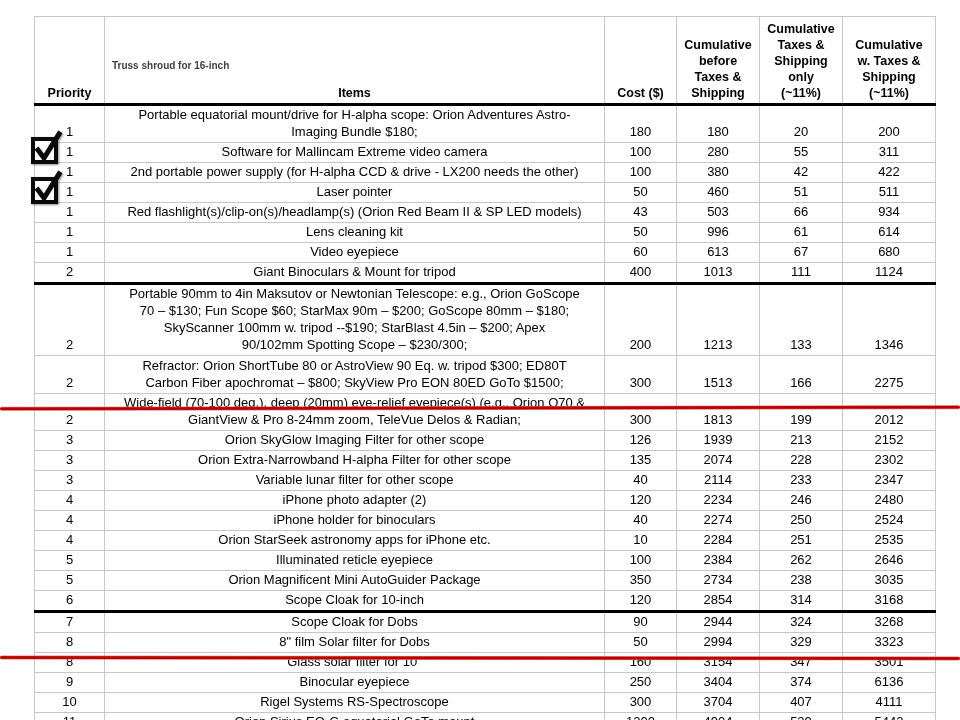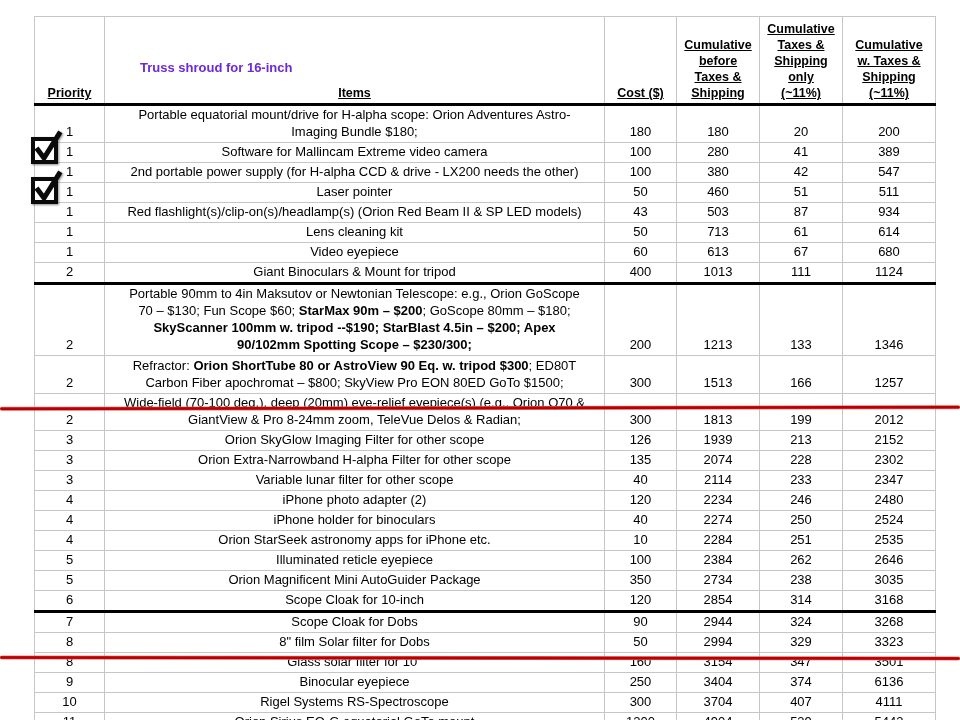--- a/index.html
+++ b/index.html
@@ -21,40 +21,39 @@
     text-align:center;
     padding:0 4px 2px 4px;
     overflow:hidden;
     white-space:pre-line;
   }
   .grid thead tr{height:88px;}
   .grid thead th{
     font-weight:bold;font-size:12.5px;line-height:16px;
     border-bottom:3px solid #000;
     background:#fff;
-    text-decoration:underline;
   }
   .grid td.c-items{line-height:17px;text-align:center;}
   .grid td.c-num,.grid td.c-pri{line-height:16px;}
   .grid tr.thick-after td{border-bottom:3px solid #000;}
-  .b{font-weight:bold;}
+  .b{font-weight:normal;}
 
   
   .redline{
     position:absolute;left:0;width:960px;height:4px;
     background:linear-gradient(#e87a7a 0%, #c00000 28%, #b40000 70%, #e87a7a 100%);
     border-radius:2px;z-index:5;
   }
   .rl1{top:406px;transform:rotate(-0.10deg);}
   .rl2{top:656px;transform:rotate(0.06deg);}
 
   
   .truss{
-    position:absolute;left:140px;top:60px;z-index:4;
-    color:#6d28d9;font-weight:bold;font-size:13px;
+    position:absolute;left:112px;top:60px;z-index:4;
+    color:#404040;font-weight:bold;font-size:10px;
   }
 
   
   .cb{
     position:absolute;left:30px;width:32px;height:34px;z-index:6;
     filter:drop-shadow(1.5px 1.5px 1px rgba(0,0,0,0.45));
   }
   .cb1{top:131px;}
   .cb2{top:171px;}
   .cb svg{overflow:visible;display:block;}
@@ -101,52 +100,52 @@
           <td class="c-num">180</td>
           <td class="c-num">180</td>
           <td class="c-num">20</td>
           <td class="c-num">200</td>
         </tr>
         <tr style="height: 19px;">
           <td class="c-pri">1</td>
           <td class="c-items"><span>Software for Mallincam Extreme video camera</span></td>
           <td class="c-num">100</td>
           <td class="c-num">280</td>
-          <td class="c-num">41</td>
-          <td class="c-num">389</td>
+          <td class="c-num">55</td>
+          <td class="c-num">311</td>
         </tr>
         <tr style="height: 19px;">
           <td class="c-pri">1</td>
           <td class="c-items"><span>2nd portable power supply (for H-alpha CCD &amp; drive - LX200 needs the other)</span></td>
           <td class="c-num">100</td>
           <td class="c-num">380</td>
           <td class="c-num">42</td>
-          <td class="c-num">547</td>
+          <td class="c-num">422</td>
         </tr>
         <tr style="height: 19px;">
           <td class="c-pri">1</td>
           <td class="c-items"><span>Laser pointer</span></td>
           <td class="c-num">50</td>
           <td class="c-num">460</td>
           <td class="c-num">51</td>
           <td class="c-num">511</td>
         </tr>
         <tr style="height: 19px;">
           <td class="c-pri">1</td>
           <td class="c-items"><span>Red flashlight(s)/clip-on(s)/headlamp(s) (Orion Red Beam II &amp; SP LED models)</span></td>
           <td class="c-num">43</td>
           <td class="c-num">503</td>
-          <td class="c-num">87</td>
+          <td class="c-num">66</td>
           <td class="c-num">934</td>
         </tr>
         <tr style="height: 19px;">
           <td class="c-pri">1</td>
           <td class="c-items"><span>Lens cleaning kit</span></td>
           <td class="c-num">50</td>
-          <td class="c-num">713</td>
+          <td class="c-num">996</td>
           <td class="c-num">61</td>
           <td class="c-num">614</td>
         </tr>
         <tr style="height: 19px;">
           <td class="c-pri">1</td>
           <td class="c-items"><span>Video eyepiece</span></td>
           <td class="c-num">60</td>
           <td class="c-num">613</td>
           <td class="c-num">67</td>
           <td class="c-num">680</td>
@@ -170,21 +169,21 @@
           <td class="c-num">133</td>
           <td class="c-num">1346</td>
         </tr>
         <tr style="height: 38px;">
           <td class="c-pri">2</td>
           <td class="c-items"><span>Refractor:  </span><span class="b">Orion ShortTube 80 or AstroView 90 Eq. w. tripod $300</span><span>; ED80T
 Carbon Fiber apochromat – $800; SkyView Pro EON 80ED GoTo $1500;</span></td>
           <td class="c-num">300</td>
           <td class="c-num">1513</td>
           <td class="c-num">166</td>
-          <td class="c-num">1257</td>
+          <td class="c-num">2275</td>
         </tr>
         <tr style="height: 33px;">
           <td class="c-pri">2</td>
           <td class="c-items"><span>Wide-field (70-100 deg.), deep (20mm) eye-relief eyepiece(s) (e.g., Orion Q70 &amp;
 GiantView &amp; Pro 8-24mm zoom, TeleVue Delos &amp; Radian;</span></td>
           <td class="c-num">300</td>
           <td class="c-num">1813</td>
           <td class="c-num">199</td>
           <td class="c-num">2012</td>
         </tr>

